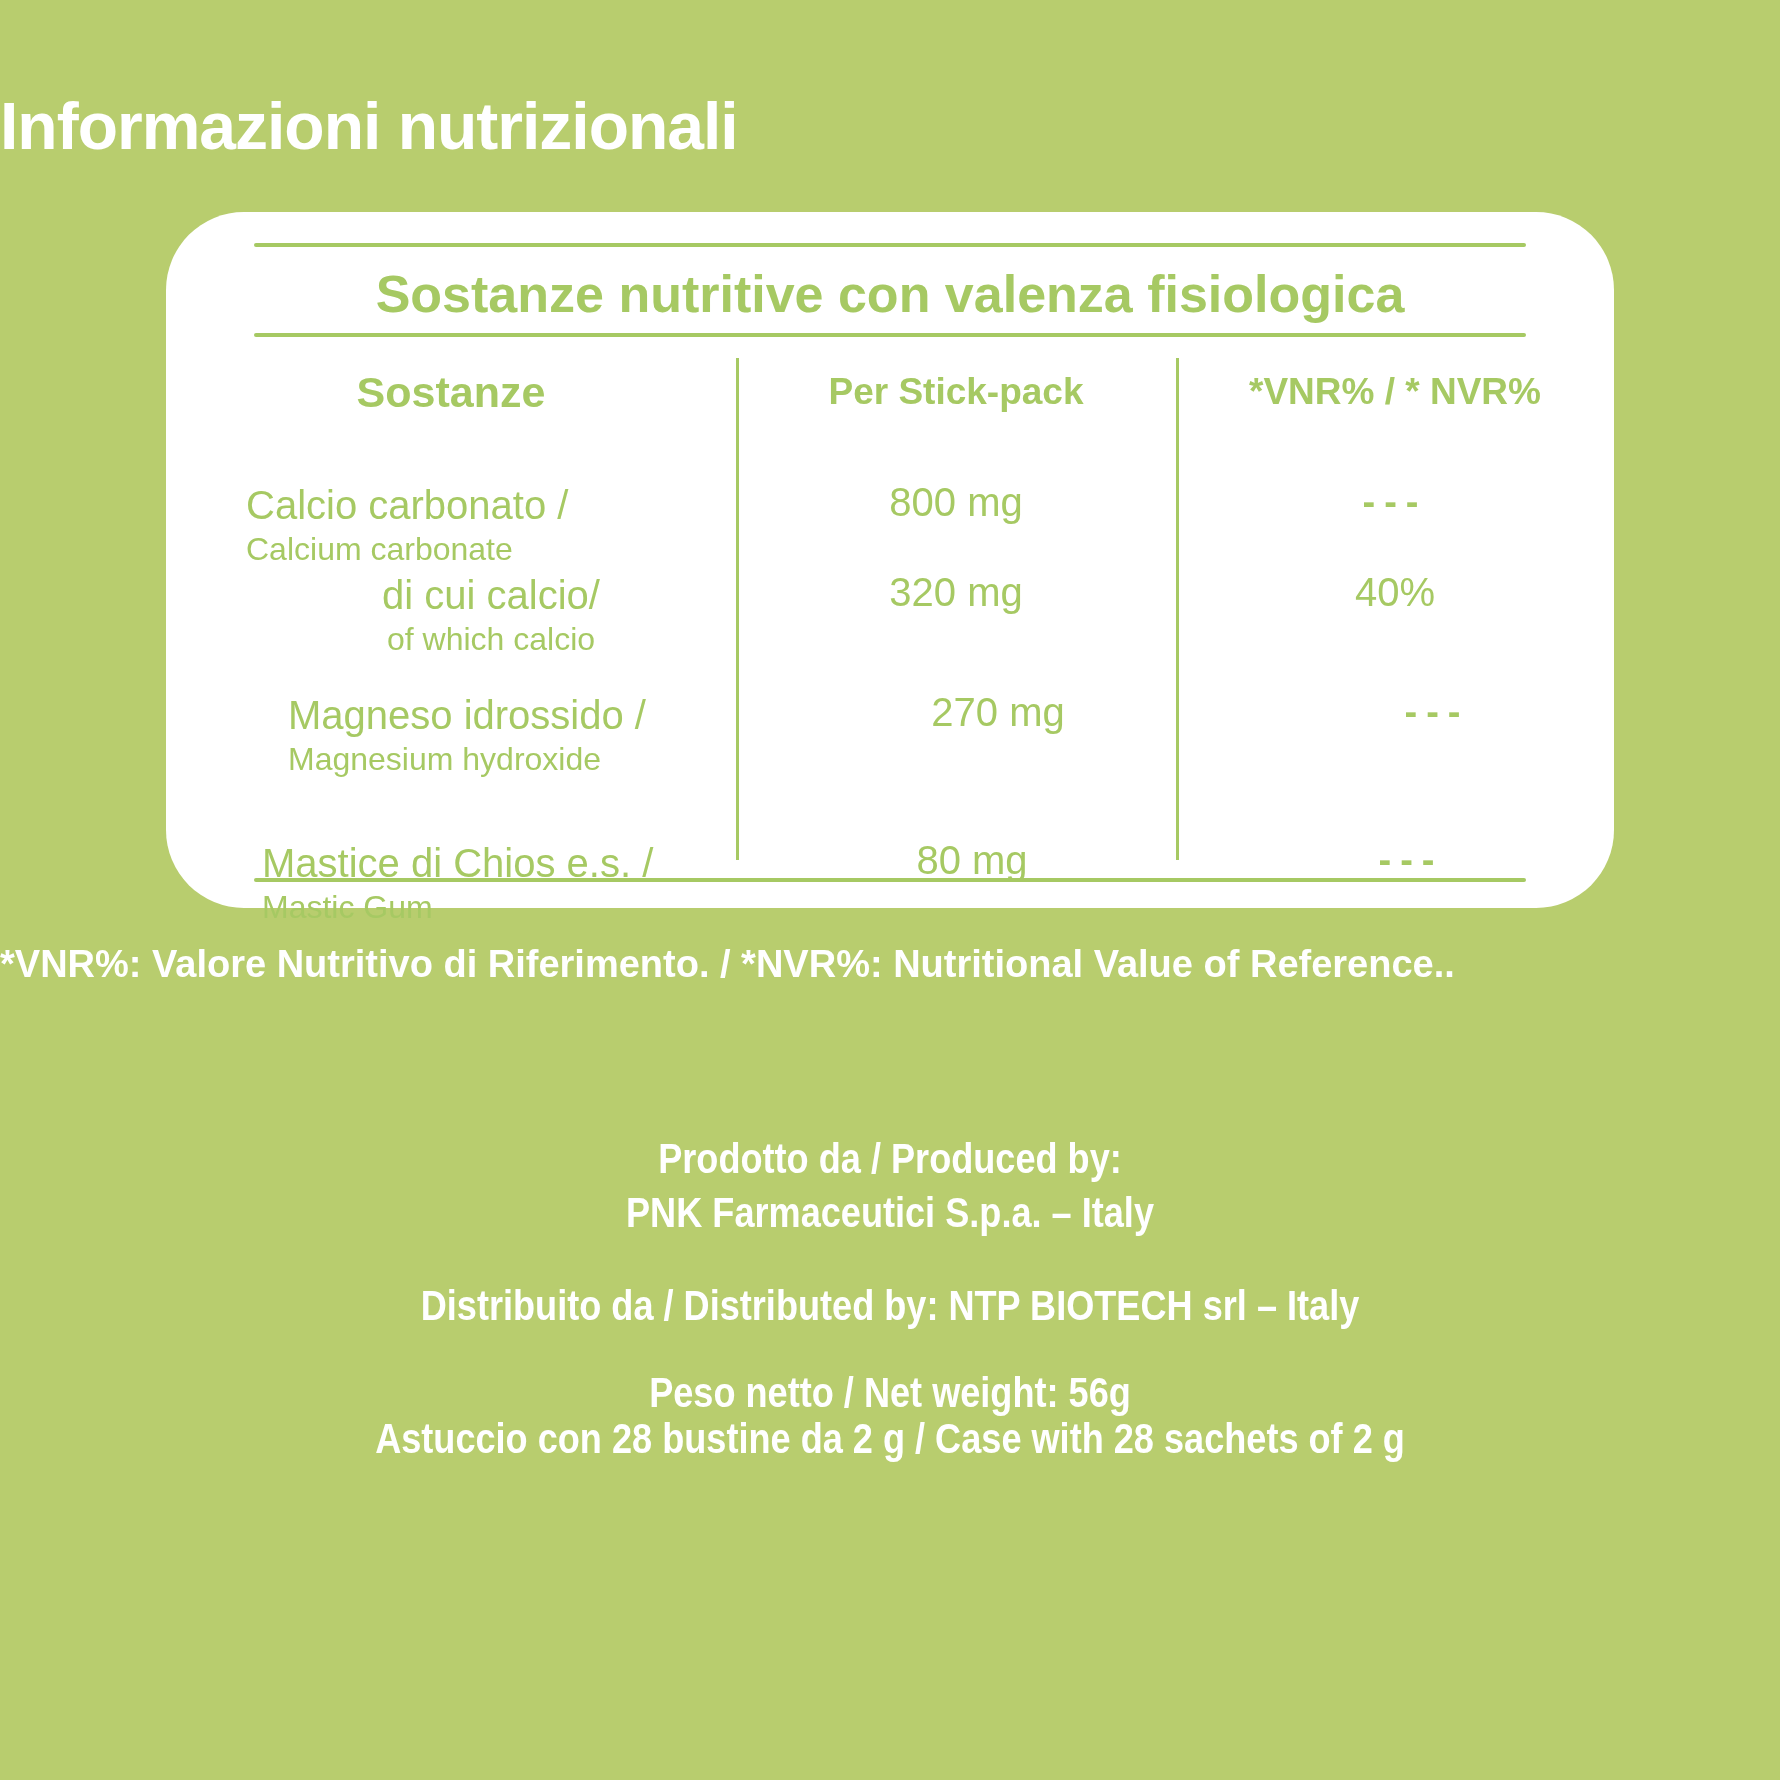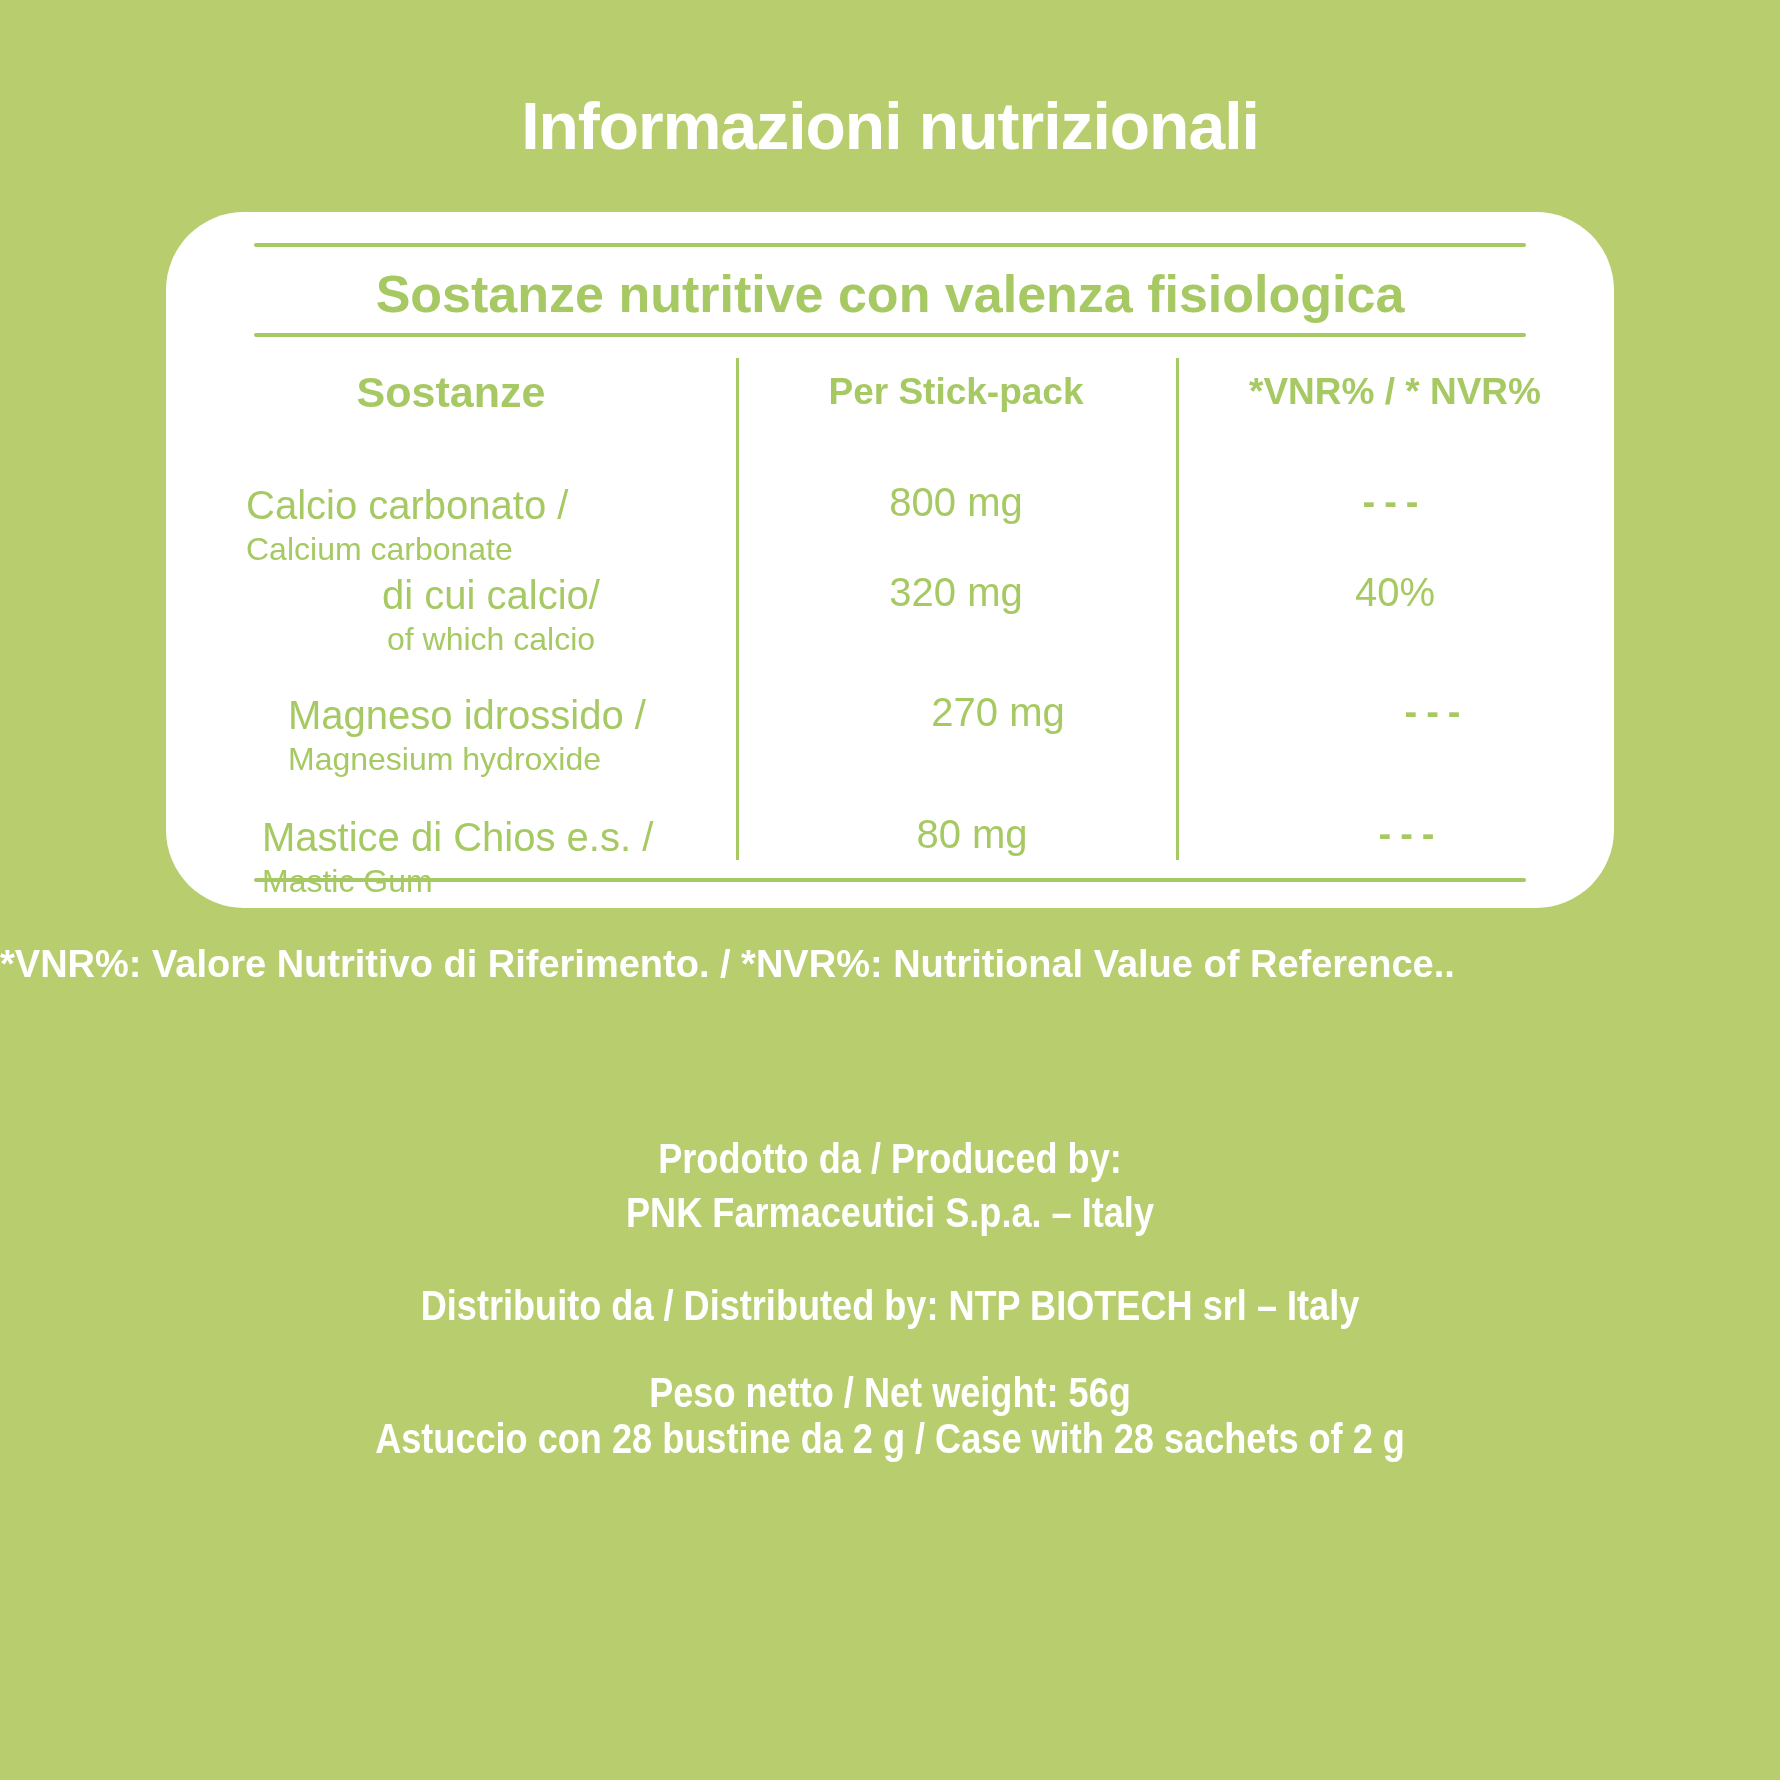--- a/index.html
+++ b/index.html
@@ -6,21 +6,21 @@
   body {
     width:1780px; height:1780px;
     background: var(--bg, #B8CD6E);
     font-family: "Liberation Sans", sans-serif;
     overflow:hidden;
   }
   .page { position:relative; width:1780px; height:1780px; }
 
   .title {
     position:absolute; top:88px; left:0; width:100%;
-    margin:0; text-align:center;
+    margin:0; text-align:left;
     font-size:66px; font-weight:700; letter-spacing:-1px;
     color: var(--white, #FFFFFF);
   }
 
   .card {
     position:absolute; left:166px; top:212px;
     width:1448px; height:696px;
     background: var(--card, #FFFFFF);
     border-radius:78px;
   }
@@ -51,21 +51,21 @@
     align-items:center;
     color: var(--green, #A6C963);
   }
   .thead { top:150px; height:60px; }
   .th { text-align:center; font-weight:700; font-size:37px; }
   .th-sostanze { font-size:43px; }
 
   .row-1 { top:222px; height:88px; }
   .row-2 { top:312px; height:88px; }
   .row-3 { top:432px; height:88px;padding-left:42px; }
-  .row-4 { top:554px; height:88px;padding-left:16px; }
+  .row-4 { top:580px; height:88px;padding-left:16px; }
 
   .cell-name { text-align:left; padding-left:80px;margin-top:48px; }
   .row-center .cell-name { text-align:center; }
   .name-it { font-size:40px; line-height:46px; }
   .name-en { font-size:32px; line-height:42px; }
   .cell-amount { text-align:center; font-size:40px; }
   .cell-vnr { text-align:center; font-size:40px; }
   .cell-vnr.dash { font-weight:700; letter-spacing:9px; font-size:38px; }
 
   .footnote {

